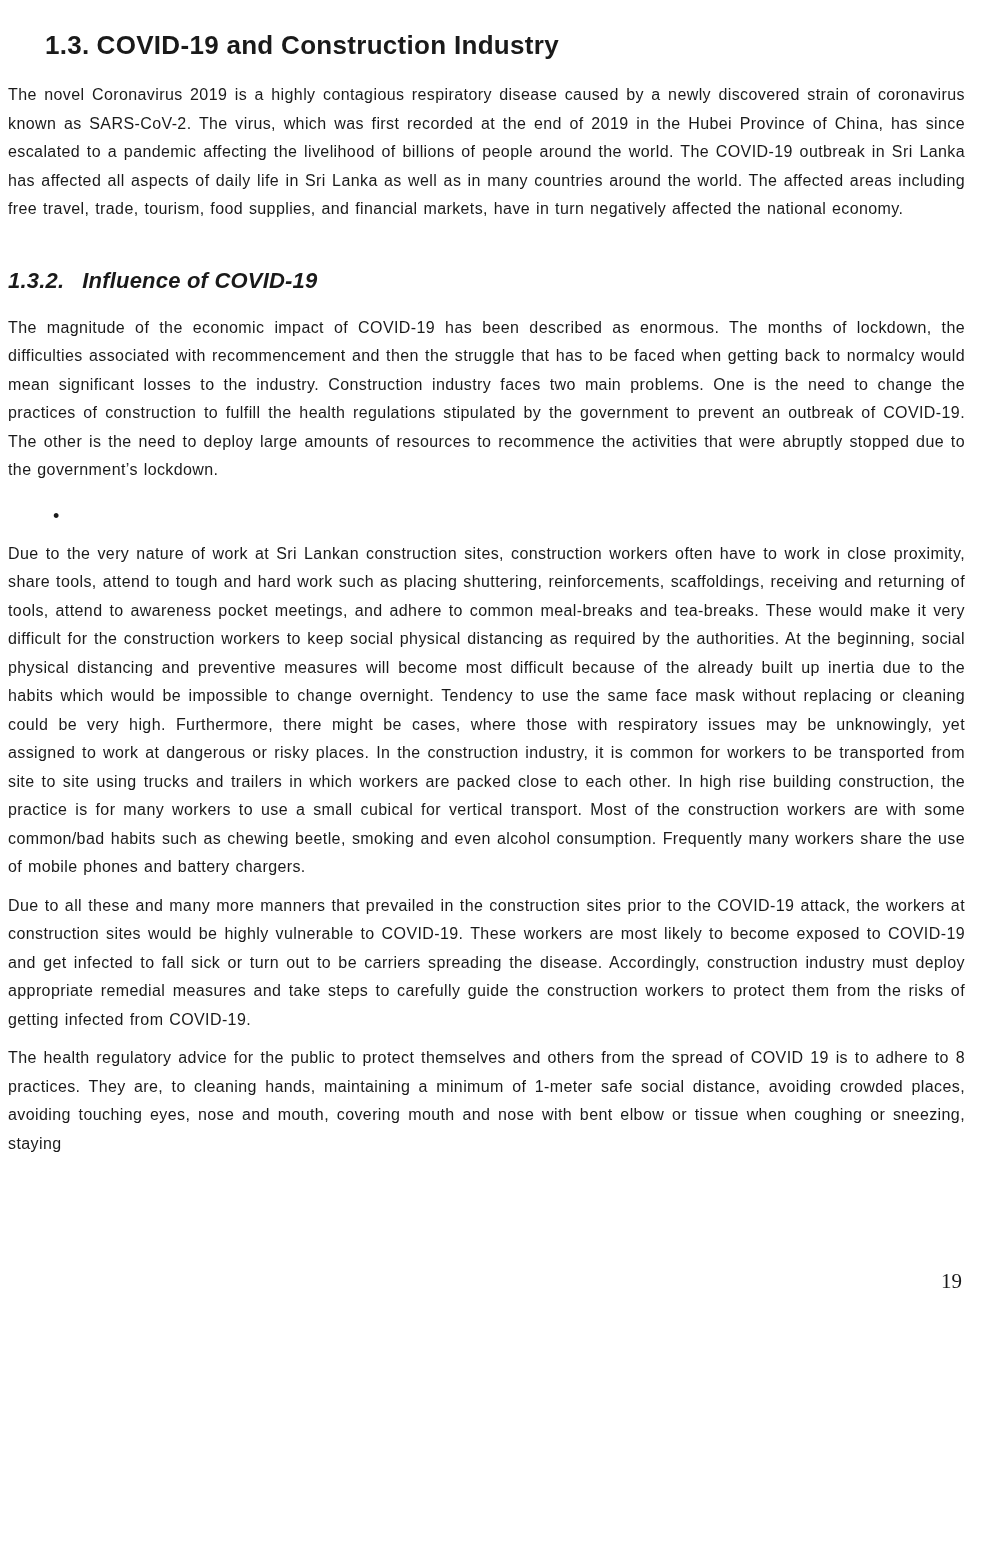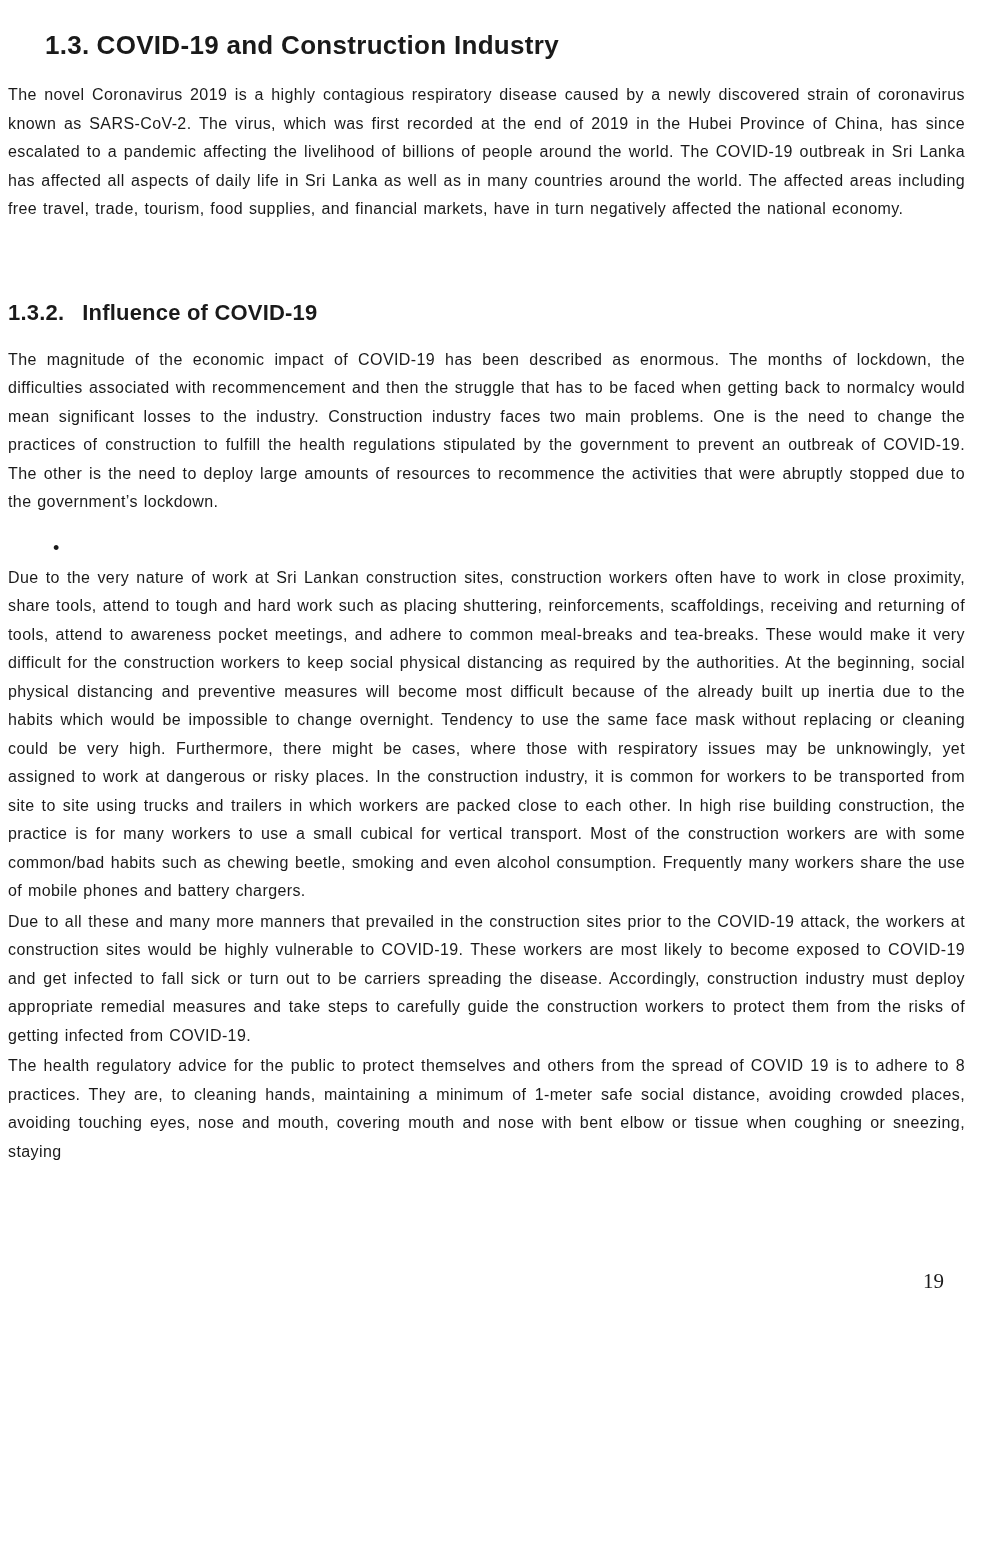--- a/index.html
+++ b/index.html
@@ -23,49 +23,49 @@
   }
   .h1 .sec-num { margin-right: 7px; }
   .h2 {
     font-size: 22px;
     font-weight: bold;
     letter-spacing: 0.2px;
     white-space: nowrap;
   }
   .h2 .sec-num { margin-right: 18px; }
   .h2-first { margin-top: 60px; }
-  .h2-second { margin-top: 76px; }
+  .h2-second { margin-top: 44px; font-style: italic; }
   p.body {
     margin-top: 20px;
     font-size: 16px;
     line-height: 28.5px;
     text-align: justify;
     letter-spacing: 0.4px;
     word-spacing: 1px;
   }
-  p.body.tight { margin-top: 2px; }
+  p.body.tight { margin-top: 10px; }
   .bullet-row {
     margin-top: 17px;
     padding-left: 45px;
     display: flex;
     align-items: baseline;
     font-size: 20.5px;
     line-height: 28px;
   }
   .bullet-marker {
     font-size: 18px;
     margin-right: 26px;
   }
   .bullet-label {
     font-weight: bold;
     letter-spacing: 0.3px;
   }
   .page-number {
     position: absolute;
-    right: 56px;
+    right: 38px;
     bottom: 14px;
     font-family: "Liberation Serif", serif;
     font-size: 21px;
     color: #1a1a1a;
   }
 </style>
 </head>
 <body>
 
 <div class="page">

